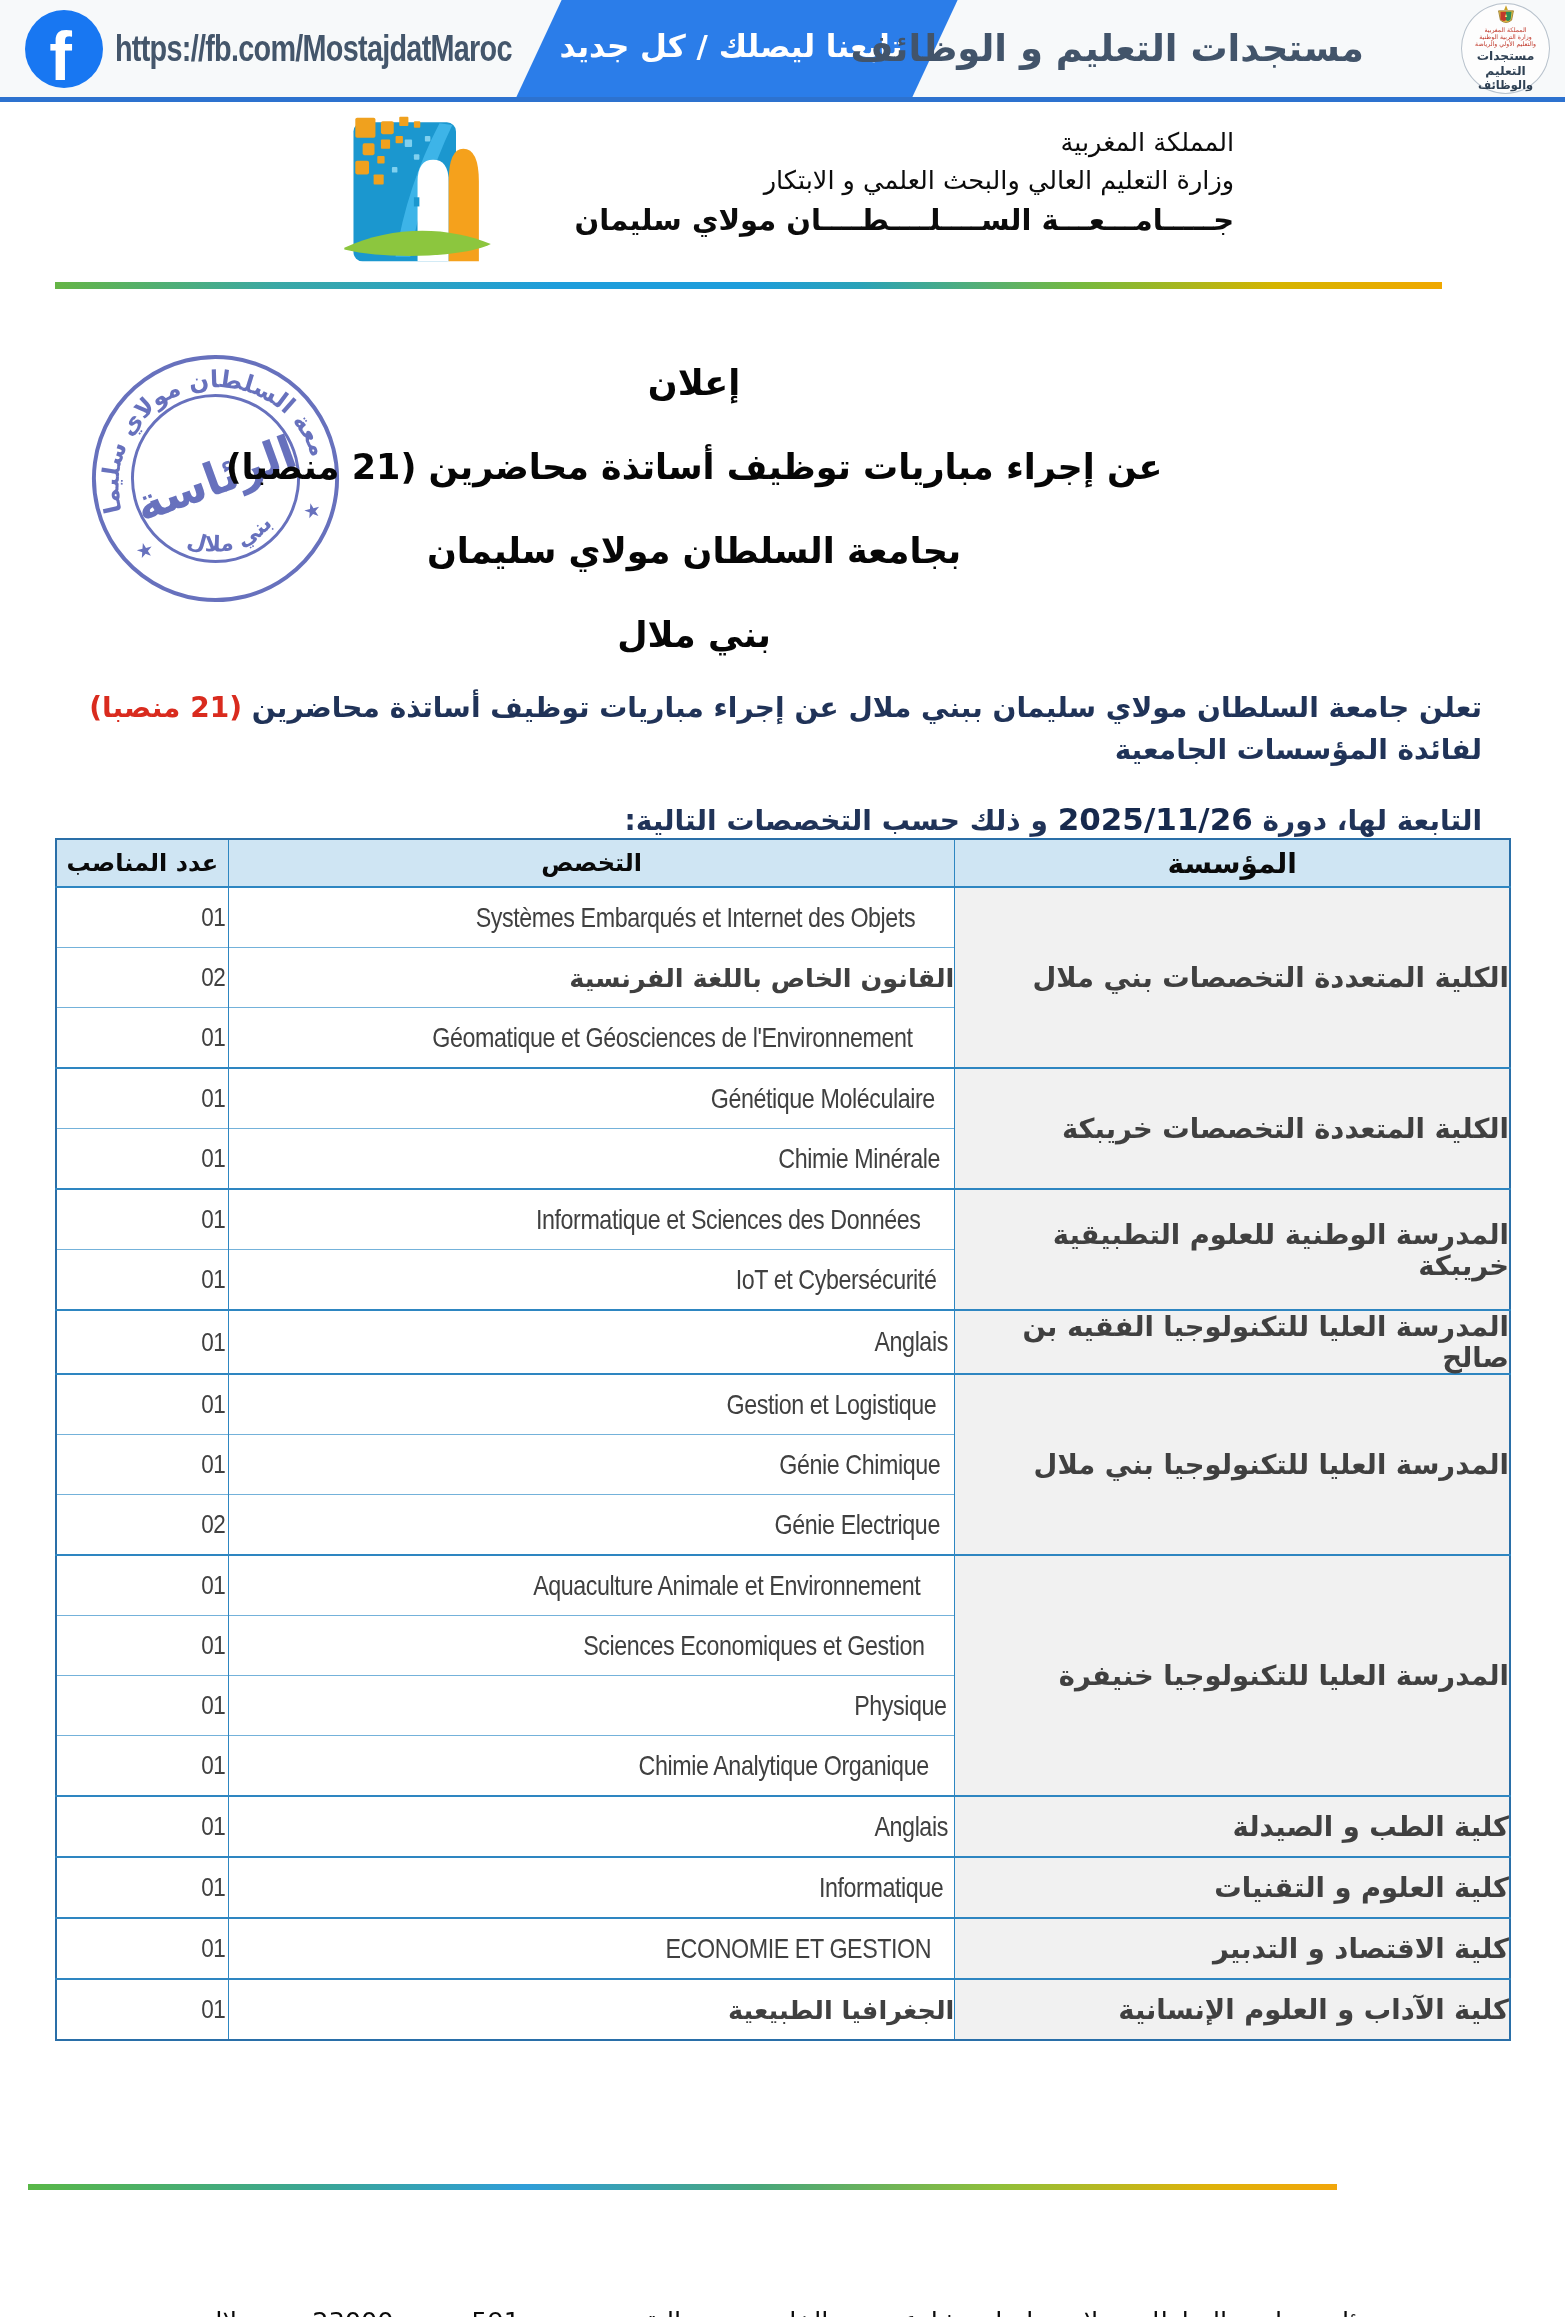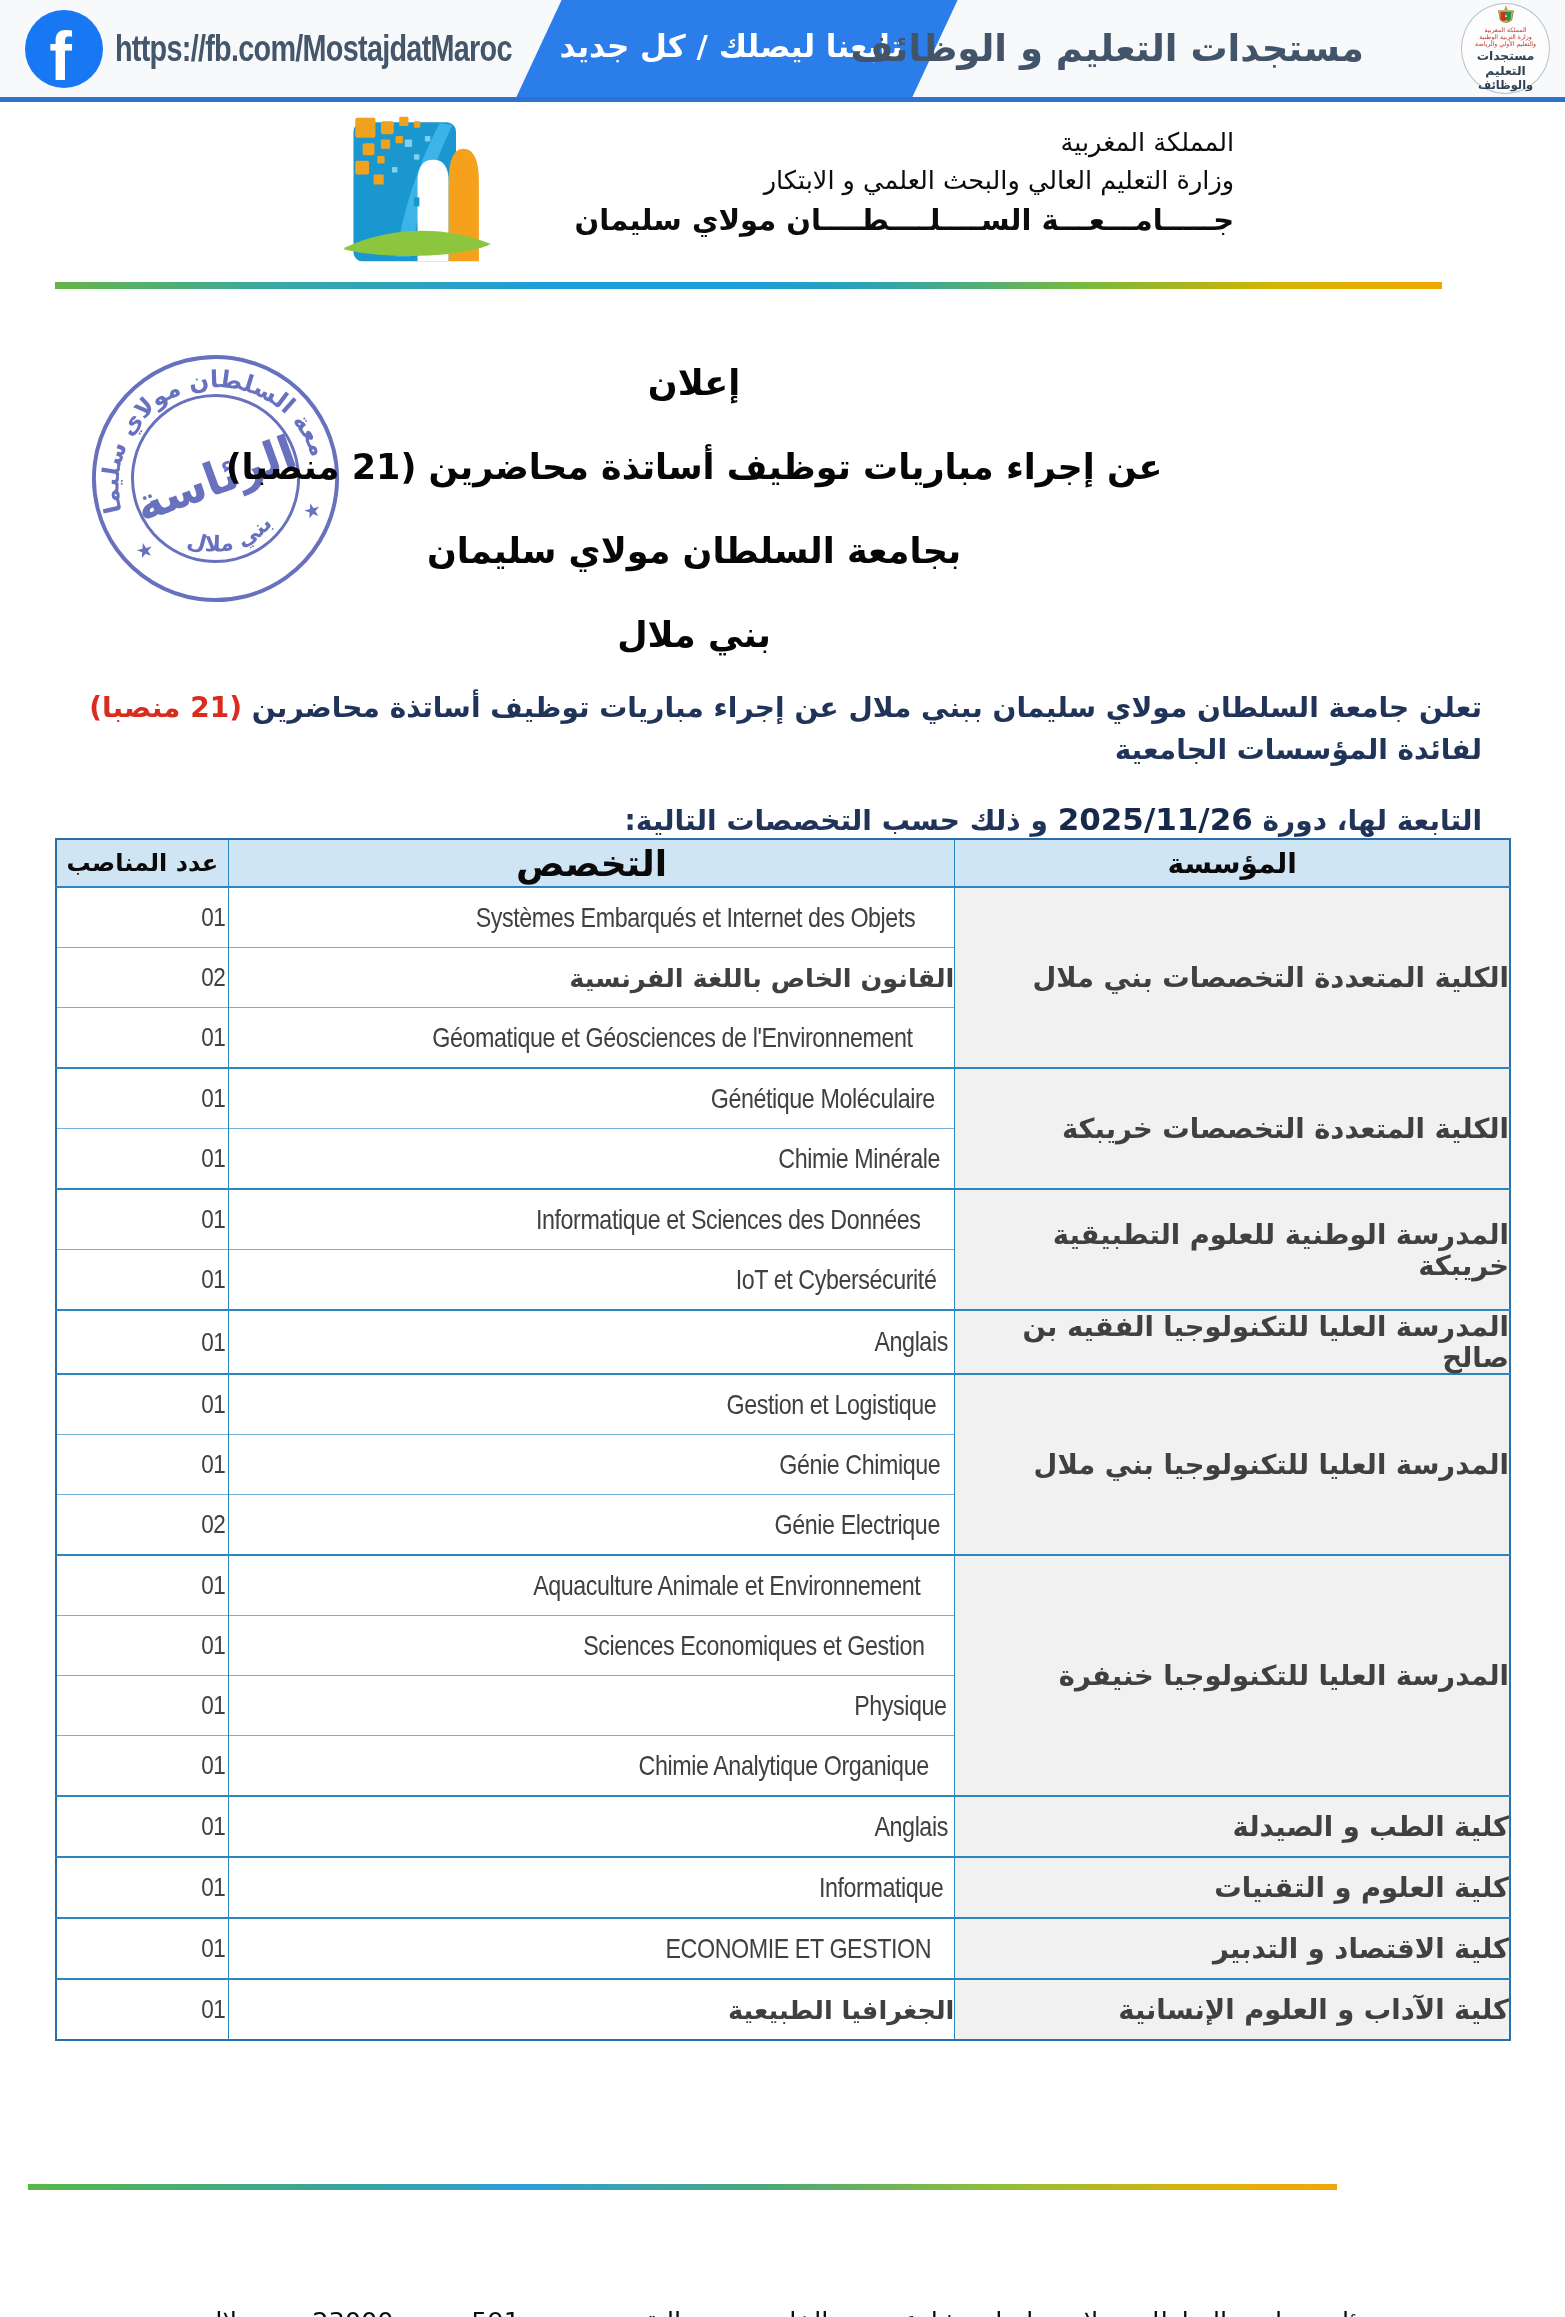--- a/index.html
+++ b/index.html
@@ -62,21 +62,21 @@
   
   .spec-table{position:absolute;left:55px;top:838px;width:1456px;border-collapse:collapse;
               table-layout:fixed;direction:rtl;border:2.8px solid #2a6fa8;}
   .spec-table th{background:#cfe5f3;height:44px;font-weight:bold;color:#0a0a0a;
                  border:1.9px solid #2e86c1;text-align:center;vertical-align:middle;}
   .spec-table td{height:59px;text-align:right;vertical-align:middle;color:#404040;
                  border-left:1.9px solid #2e86c1;border-right:1.9px solid #2e86c1;
                  border-top:1.9px solid #74b2da;padding:0;}
   .spec-table tr.group-start td{border-top:2.8px solid #2e86c1;}
   th.h-inst{font-size:28px;}
-  th.h-spec{font-size:36px;text-align:center;}
+  th.h-spec{font-size:24px;text-align:center;}
   th.h-count{font-size:24px;}
   td.inst{background:#f1f1f1;font-size:27.4px;font-weight:bold;}
   td.spec{background:#fff;border-radius:6px;}
   td.count{background:#fff;}
   .condensed{display:inline-block;transform:scaleX(0.85);transform-origin:center;
              font-family:"Liberation Sans","DejaVu Sans",sans-serif;letter-spacing:-0.5px;}
   td.spec .fr{font-size:27.4px;font-weight:500;}
   td.spec .ar-spec{font-size:25.6px;font-weight:bold;}
   td.count .num{font-size:26.5px;font-weight:500;}
 

